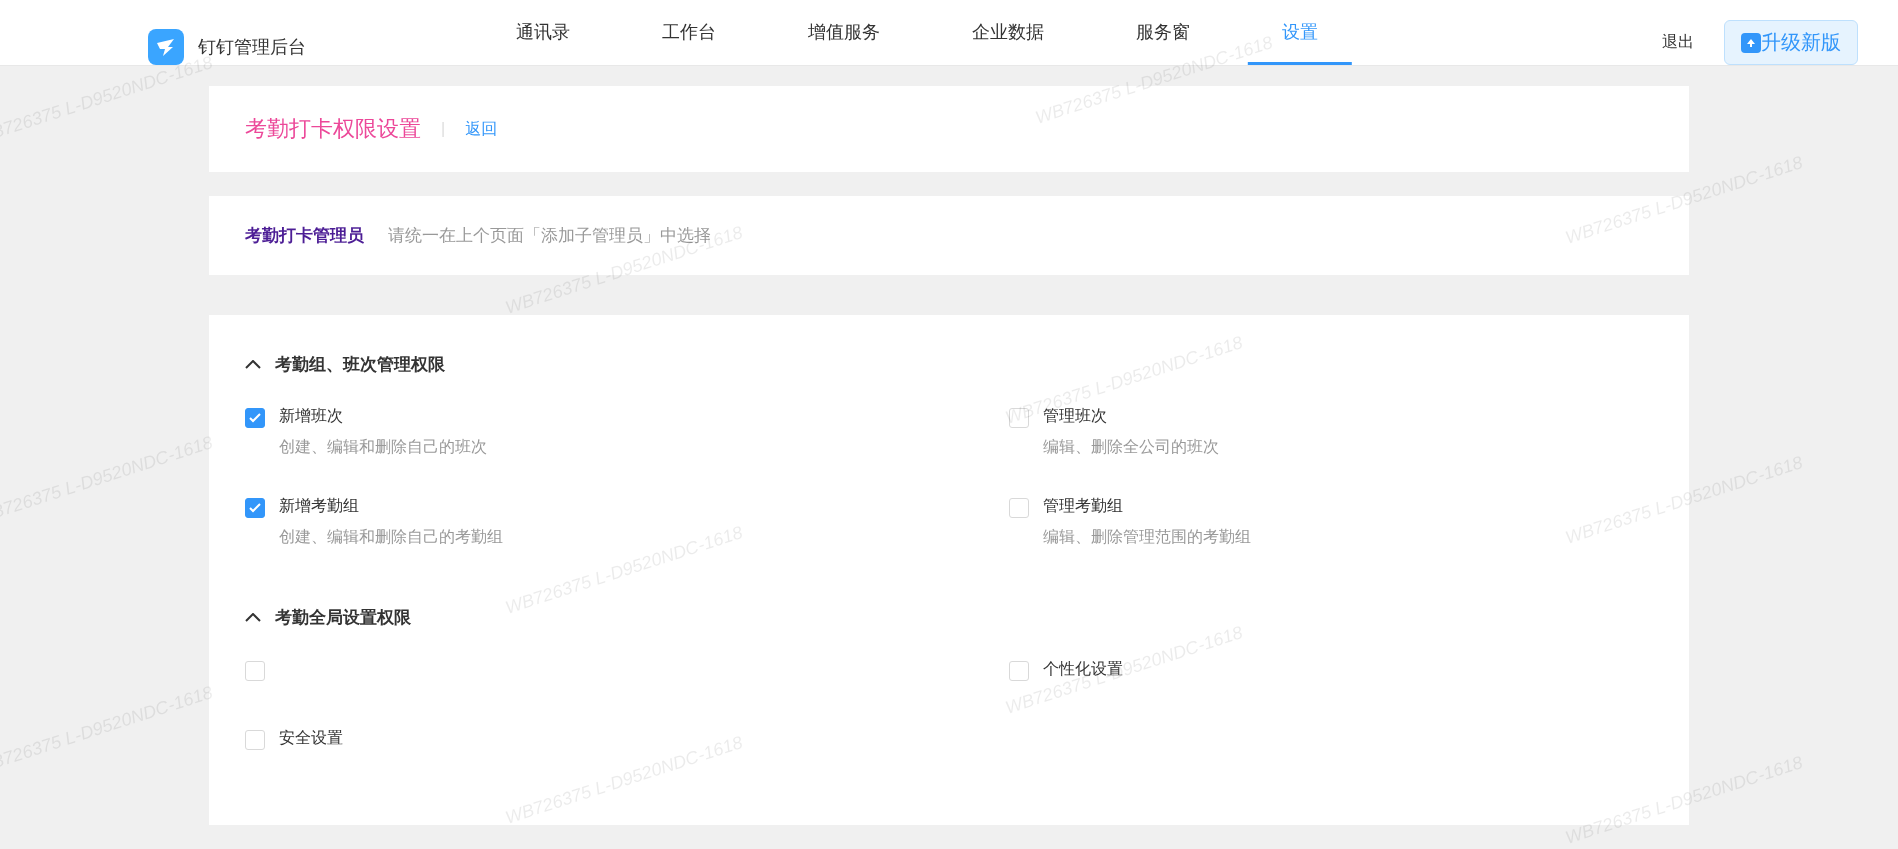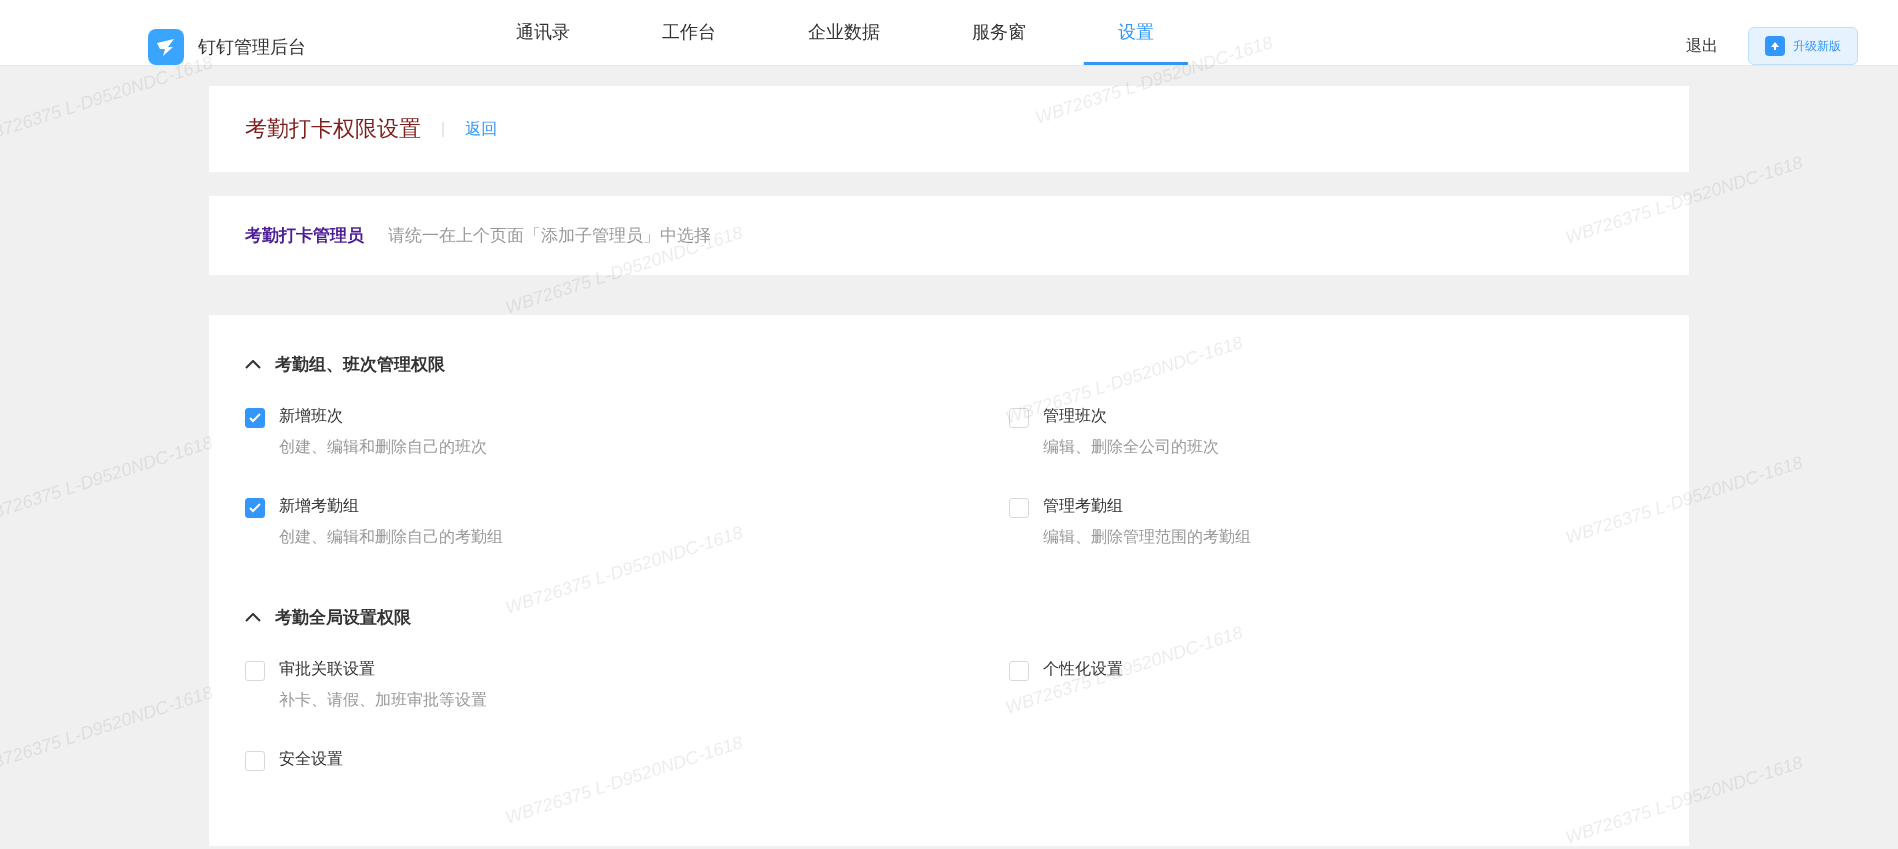--- a/index.html
+++ b/index.html
@@ -91,23 +91,23 @@
       color: #333;
       cursor: pointer;
     }
     .upgrade-btn {
       background: #E6F3FE;
       border: 1px solid #BEE0FD;
       border-radius: 6px;
       padding: 8px 16px;
       display: flex;
       align-items: center;
-      gap: 8px;
+      gap: 0;
       color: #3296FA;
-      font-size: 12px;
+      font-size: 20px;
       cursor: pointer;
     }
     .upgrade-icon {
       width: 20px;
       height: 20px;
       background: #3296FA;
       border-radius: 4px;
       display: flex;
       align-items: center;
       justify-content: center;
@@ -125,21 +125,21 @@
     
     .page-header-card {
       background: #fff;
       padding: 28px 36px;
       margin-bottom: 24px;
       display: flex;
       align-items: center;
     }
     .page-title {
       font-size: 22px;
-      color: #7f1d1d;
+      color: #ec4899;
       font-weight: 500;
     }
     .divider-v {
       color: #ddd;
       margin: 0 20px;
       font-size: 16px;
     }
     .back-link {
       color: #3296FA;
       font-size: 16px;
@@ -251,20 +251,21 @@
     <div class="logo-icon">
       <svg width="24" height="24" viewBox="0 0 24 24">
           <path d="M3 8 L20 4 L14 12 L19 12 L9 21 L11 14 L6 14 Z" fill="#fff"></path>
         </svg>
     </div>
     <span class="logo-text">钉钉管理后台</span>
   </div>
   <div class="nav-items">
     <div class="nav-item">通讯录</div>
     <div class="nav-item">工作台</div>
+    <div class="nav-item">增值服务</div>
     <div class="nav-item">企业数据</div>
     <div class="nav-item">服务窗</div>
     <div class="nav-item active">设置</div>
   </div>
   <div class="nav-right">
     <span class="logout">退出</span>
     <div class="upgrade-btn">
       <span class="upgrade-icon">
         <svg width="12" height="12" viewBox="0 0 12 12">
             <path d="M6 2 L10 7 L7 7 L7 10 L5 10 L5 7 L2 7 Z" fill="#fff"></path>
@@ -345,24 +346,20 @@
           <span class="chevron-up">
             <svg width="16" height="10" viewBox="0 0 16 10">
                 <path d="M1 8 L8 1 L15 8" stroke="#333" stroke-width="2" fill="none"></path>
               </svg>
           </span>
           <span class="section-title">考勤全局设置权限</span>
         </div>
         <div class="perm-grid">
           <div class="perm-item">
             <div class="checkbox"></div>
-            <div class="perm-text">
-              <div class="perm-label">审批关联设置</div>
-              <div class="perm-desc">补卡、请假、加班审批等设置</div>
-            </div>
           </div>
           <div class="perm-item">
             <div class="checkbox"></div>
             <div class="perm-text">
               <div class="perm-label">个性化设置</div>
             </div>
           </div>
           <div class="perm-item">
             <div class="checkbox"></div>
             <div class="perm-text">

